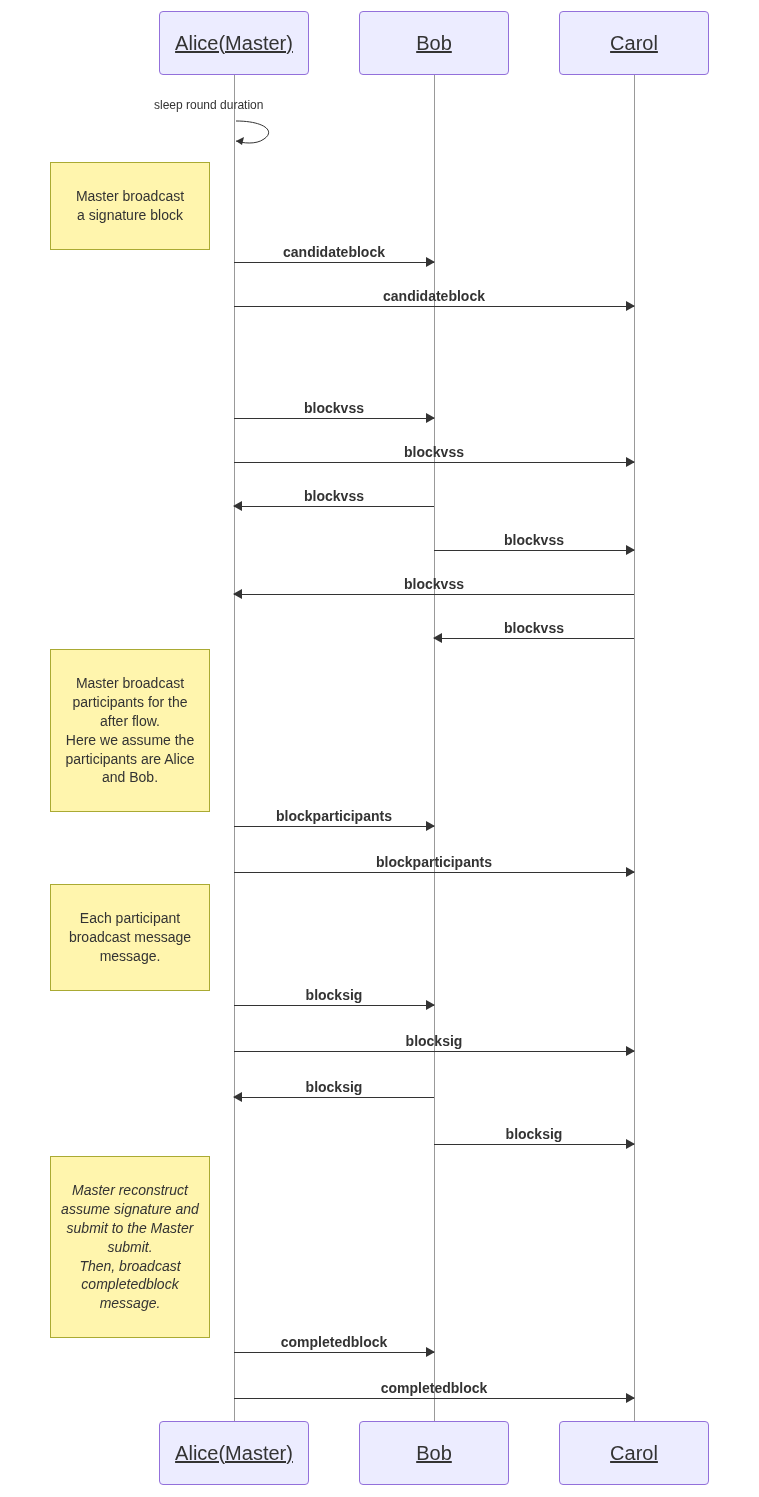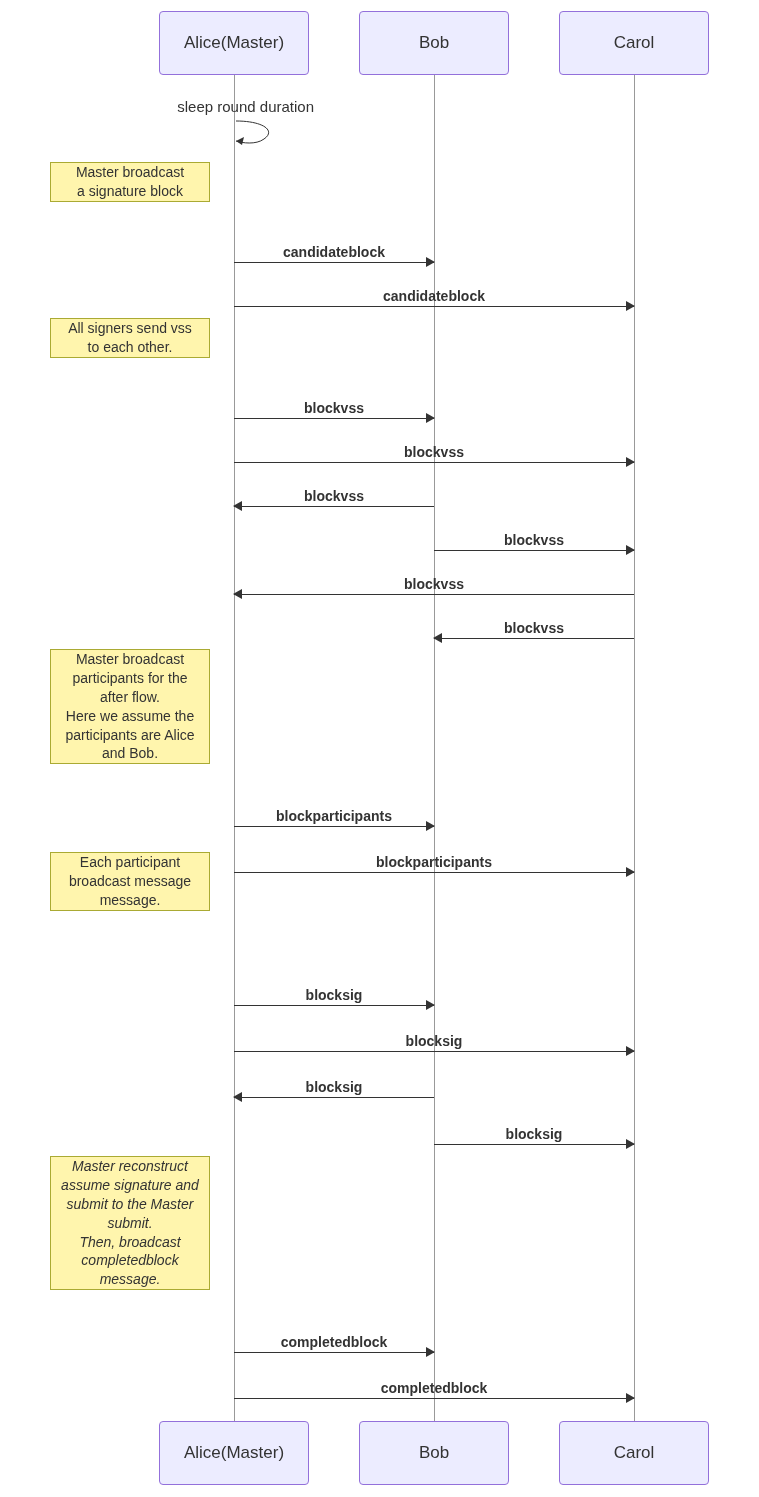--- a/index.html
+++ b/index.html
@@ -20,33 +20,34 @@
   .actor-box {
     position: absolute;
     width: 150px;
     height: 64px;
     background: #ececff;
     border: 1px solid #9370db;
     border-radius: 4px;
     display: flex;
     align-items: center;
     justify-content: center;
-    font-size: 17px;
+    font-size: 20px;
+    text-decoration: underline;
   }
   .lifeline {
     position: absolute;
     width: 1px;
     background: #999;
   }
   .note {
     position: absolute;
     width: 160px;
     background: #fff5ad;
     border: 1px solid #aaaa33;
-    padding: 0 6px;
+    padding: 24px 6px;
     text-align: center;
     font-size: 14px;
     line-height: 1.35;
   }
   .msg {
     position: absolute;
     height: 20px;
   }
   .msg-label {
     position: absolute;
@@ -78,22 +79,22 @@
     position: absolute;
     left: -1px;
     top: -5px;
     width: 0; height: 0;
     border-top: 5px solid transparent;
     border-bottom: 5px solid transparent;
     border-right: 9px solid #333;
   }
   .self-label {
     position: absolute;
-    font-size: 15px;
-    text-align: right;
+    font-size: 12px;
+    text-align: left;
   }
   .self-loop {
     position: absolute;
     width: 40px;
     height: 24px;
   }
 </style>
 </head>
 <body>
 
@@ -121,33 +122,29 @@
     </div>
     <div class="self-label" style="left: 154px; top: 98px; width: 160px;">sleep round duration</div>
     <div class="self-loop" style="left: 234px; top: 119px;"><svg width="44" height="26" viewBox="0 0 44 26">
         <path d="M2 2 C 30 2, 42 12, 30 20 C 22 26, 8 24, 2 22" fill="none" stroke="#333" stroke-width="1"></path>
         <path d="M2 22 L10 18 L8 26 Z" fill="#333"></path>
       </svg></div>
     <div class="note" style="left: 50px; top: 162px;">
       <div>Master broadcast</div>
       <div>a signature block</div>
     </div>
-    <div class="note" style="left: 50px; top: 318px;">
-      <div>All signers send vss</div>
-      <div>to each other.</div>
-    </div>
     <div class="note" style="left: 50px; top: 649px;">
       <div>Master broadcast</div>
       <div>participants for the</div>
       <div>after flow.</div>
       <div>Here we assume the</div>
       <div>participants are Alice</div>
       <div>and Bob.</div>
     </div>
-    <div class="note" style="left: 50px; top: 852px;">
+    <div class="note" style="left: 50px; top: 884px;">
       <div>Each participant</div>
       <div>broadcast message</div>
       <div>message.</div>
     </div>
     <div class="note" style="left: 50px; top: 1156px; font-style: italic;">
       <div>Master reconstruct</div>
       <div>assume signature and</div>
       <div>submit to the Master</div>
       <div>submit.</div>
       <div>Then, broadcast</div>

